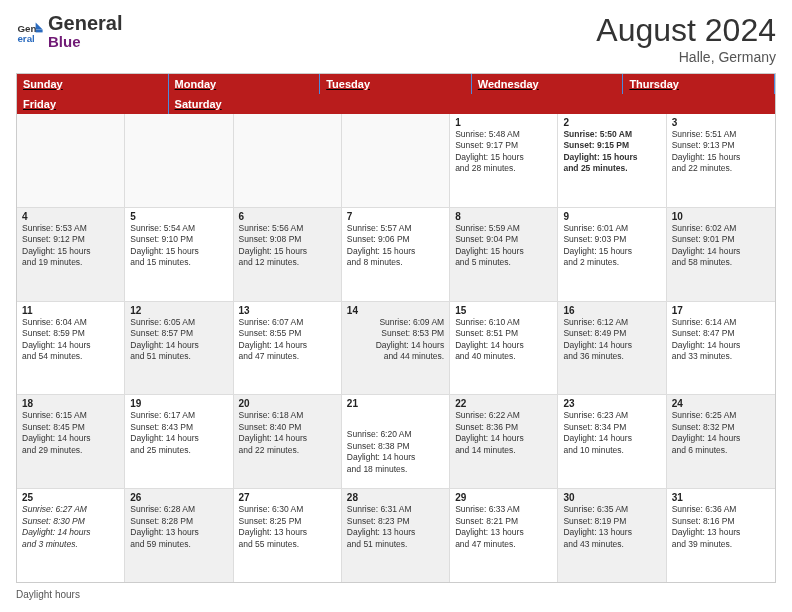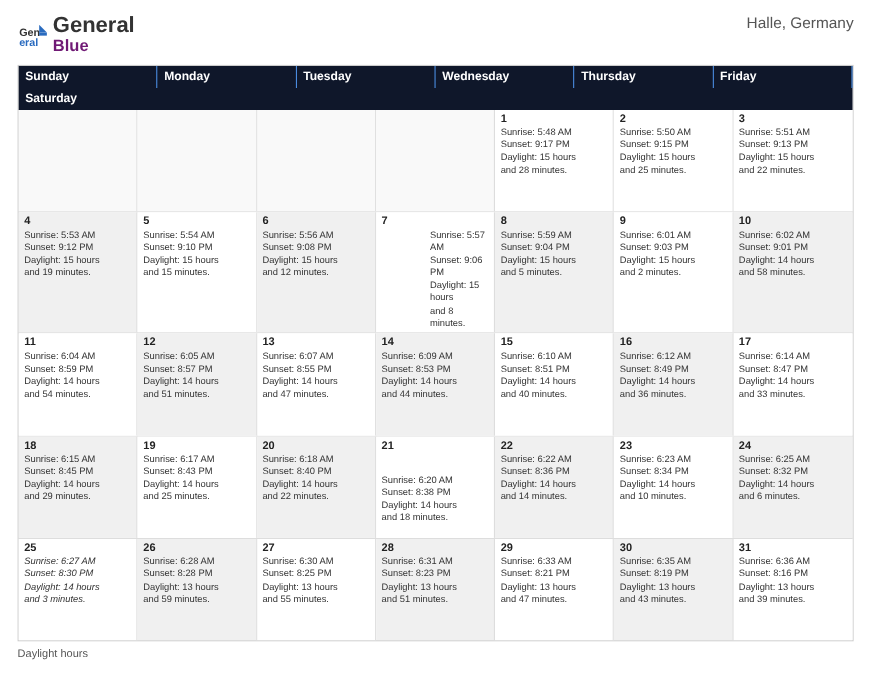--- a/index.html
+++ b/index.html
@@ -60,22 +60,23 @@
       color: #555;
     }
     .calendar {
       flex: 1;
       display: flex;
       flex-direction: column;
       border: 1px solid #ccc;
     }
     .cal-header {
       display: grid;
-      grid-template-columns: repeat(6, 1fr);
-      background: #0f172a;
+      grid-template-columns: repeat(5, 1fr);
+      background: #b91c1c;
+      text-decoration: underline;
     }
     .cal-header-cell {
       color: #fff;
       font-size: 11px;
       font-weight: bold;
       padding: 4px 6px;
       border-right: 1px solid #4a8bdf;
     }
     .cal-header-cell:last-child { border-right: none; }
     .cal-body {
@@ -130,20 +131,21 @@
         <text x="2" y="36" font-size="14" font-weight="bold" fill="#2a6bbf">eral</text>
         <polygon points="28,8 38,18 28,18" fill="#2a6bbf"></polygon>
         <rect x="28" y="18" width="10" height="4" fill="#2a6bbf"></rect>
       </svg>
       <div class="logo-text">
         <span class="logo-general">General</span>
         <span class="logo-blue">Blue</span>
       </div>
     </div>
     <div class="title-block">
+      <div class="month-year">August 2024</div>
       <div class="location">Halle, Germany</div>
     </div>
   </div>
 
   <div class="calendar">
     <div class="cal-header">
     <div class="cal-header-cell">Sunday</div>
         <div class="cal-header-cell">Monday</div>
         <div class="cal-header-cell">Tuesday</div>
         <div class="cal-header-cell">Wednesday</div>
@@ -159,21 +161,21 @@
           <div class="cal-cell empty"></div>
           <div class="cal-cell">
             <div class="day-num">1</div>
             <div class="day-info" style="white-space: pre-line;">Sunrise: 5:48 AM
 Sunset: 9:17 PM
 Daylight: 15 hours
 and 28 minutes.</div>
           </div>
           <div class="cal-cell">
             <div class="day-num">2</div>
-            <div class="day-info" style="white-space: pre-line;">Sunrise: 5:50 AM
+            <div class="day-info" style="white-space: pre-line; font-weight: bold;">Sunrise: 5:50 AM
 Sunset: 9:15 PM
 Daylight: 15 hours
 and 25 minutes.</div>
           </div>
           <div class="cal-cell">
             <div class="day-num">3</div>
             <div class="day-info" style="white-space: pre-line;">Sunrise: 5:51 AM
 Sunset: 9:13 PM
 Daylight: 15 hours
 and 22 minutes.</div>
@@ -196,21 +198,21 @@
           </div>
           <div class="cal-cell shaded">
             <div class="day-num">6</div>
             <div class="day-info" style="white-space: pre-line;">Sunrise: 5:56 AM
 Sunset: 9:08 PM
 Daylight: 15 hours
 and 12 minutes.</div>
           </div>
           <div class="cal-cell">
             <div class="day-num">7</div>
-            <div class="day-info" style="white-space: pre-line; margin-left: 44px;">Sunrise: 5:57 AM
+            <div class="day-info" style="white-space: pre-line;">Sunrise: 5:57 AM
 Sunset: 9:06 PM
 Daylight: 15 hours
 and 8 minutes.</div>
           </div>
           <div class="cal-cell shaded">
             <div class="day-num">8</div>
             <div class="day-info" style="white-space: pre-line;">Sunrise: 5:59 AM
 Sunset: 9:04 PM
 Daylight: 15 hours
 and 5 minutes.</div>
@@ -247,21 +249,21 @@
           </div>
           <div class="cal-cell">
             <div class="day-num">13</div>
             <div class="day-info" style="white-space: pre-line;">Sunrise: 6:07 AM
 Sunset: 8:55 PM
 Daylight: 14 hours
 and 47 minutes.</div>
           </div>
           <div class="cal-cell shaded">
             <div class="day-num">14</div>
-            <div class="day-info" style="white-space: pre-line;">Sunrise: 6:09 AM
+            <div class="day-info" style="white-space: pre-line; text-align: right;">Sunrise: 6:09 AM
 Sunset: 8:53 PM
 Daylight: 14 hours
 and 44 minutes.</div>
           </div>
           <div class="cal-cell">
             <div class="day-num">15</div>
             <div class="day-info" style="white-space: pre-line;">Sunrise: 6:10 AM
 Sunset: 8:51 PM
 Daylight: 14 hours
 and 40 minutes.</div>

